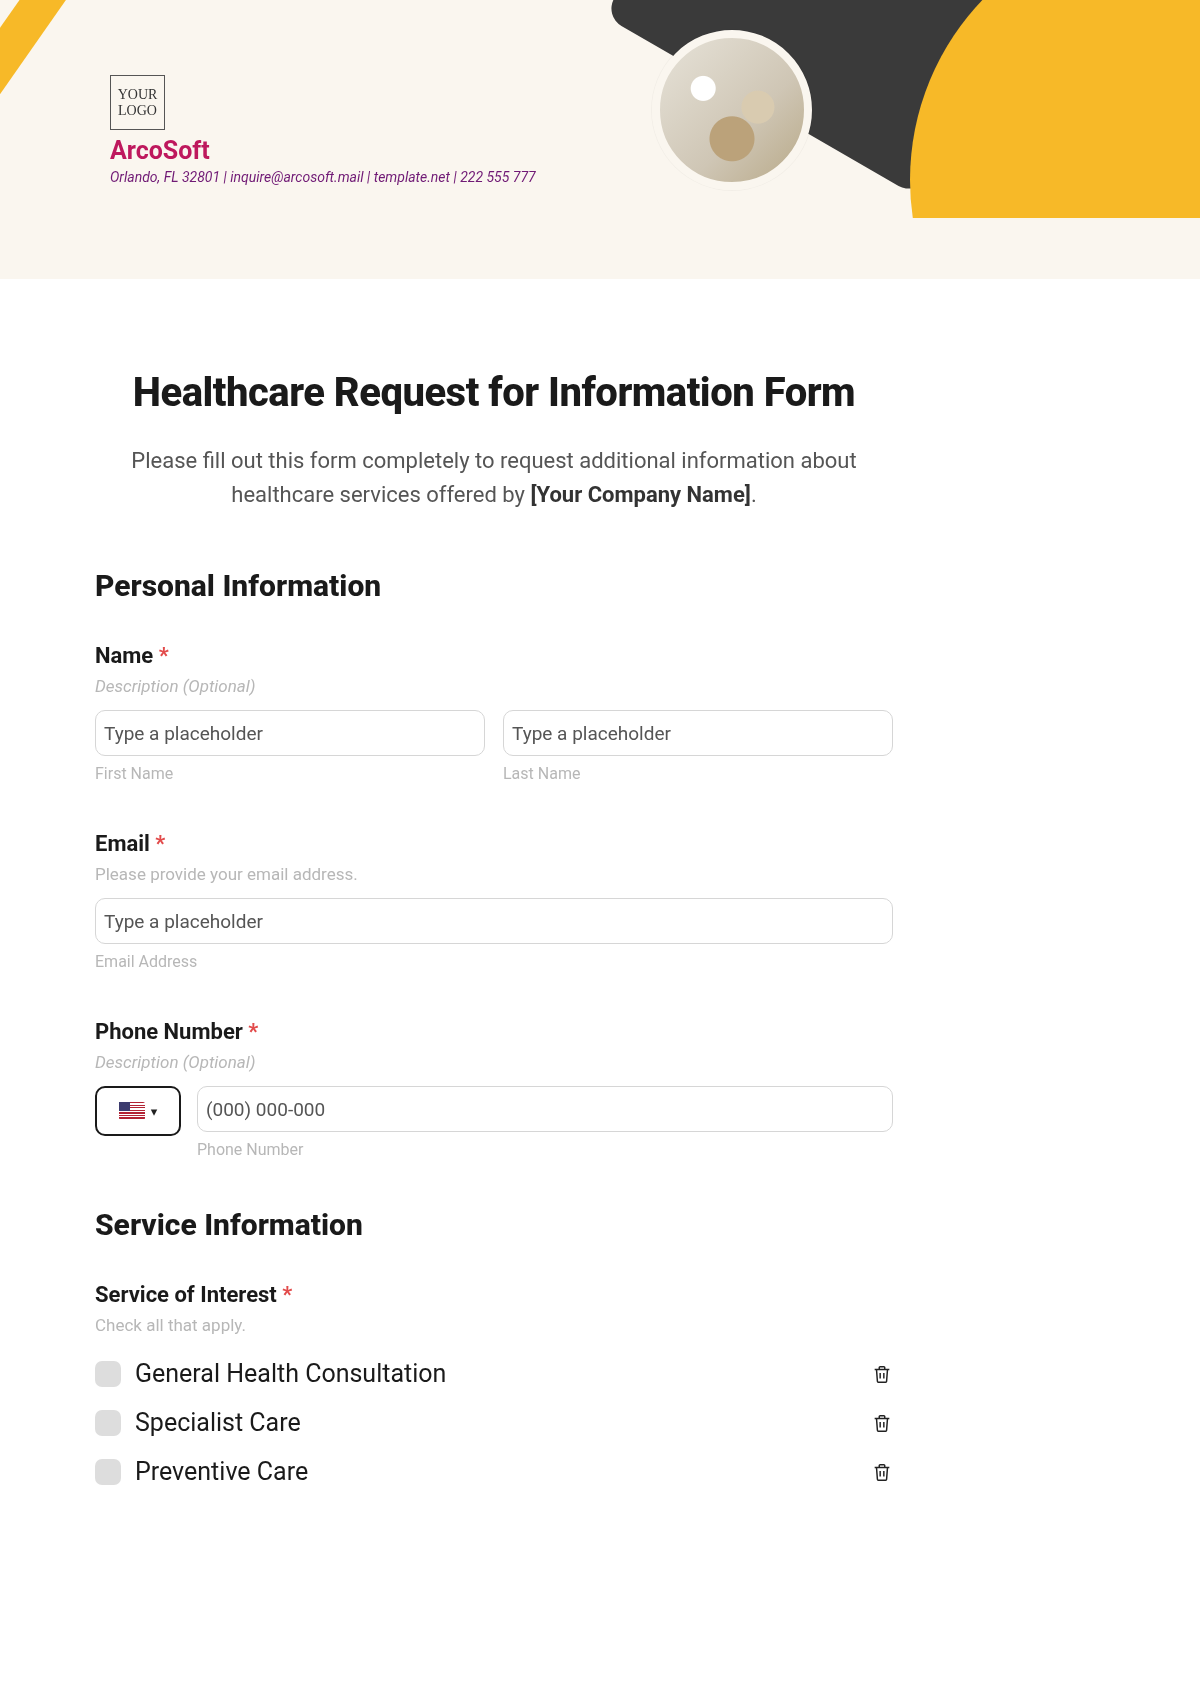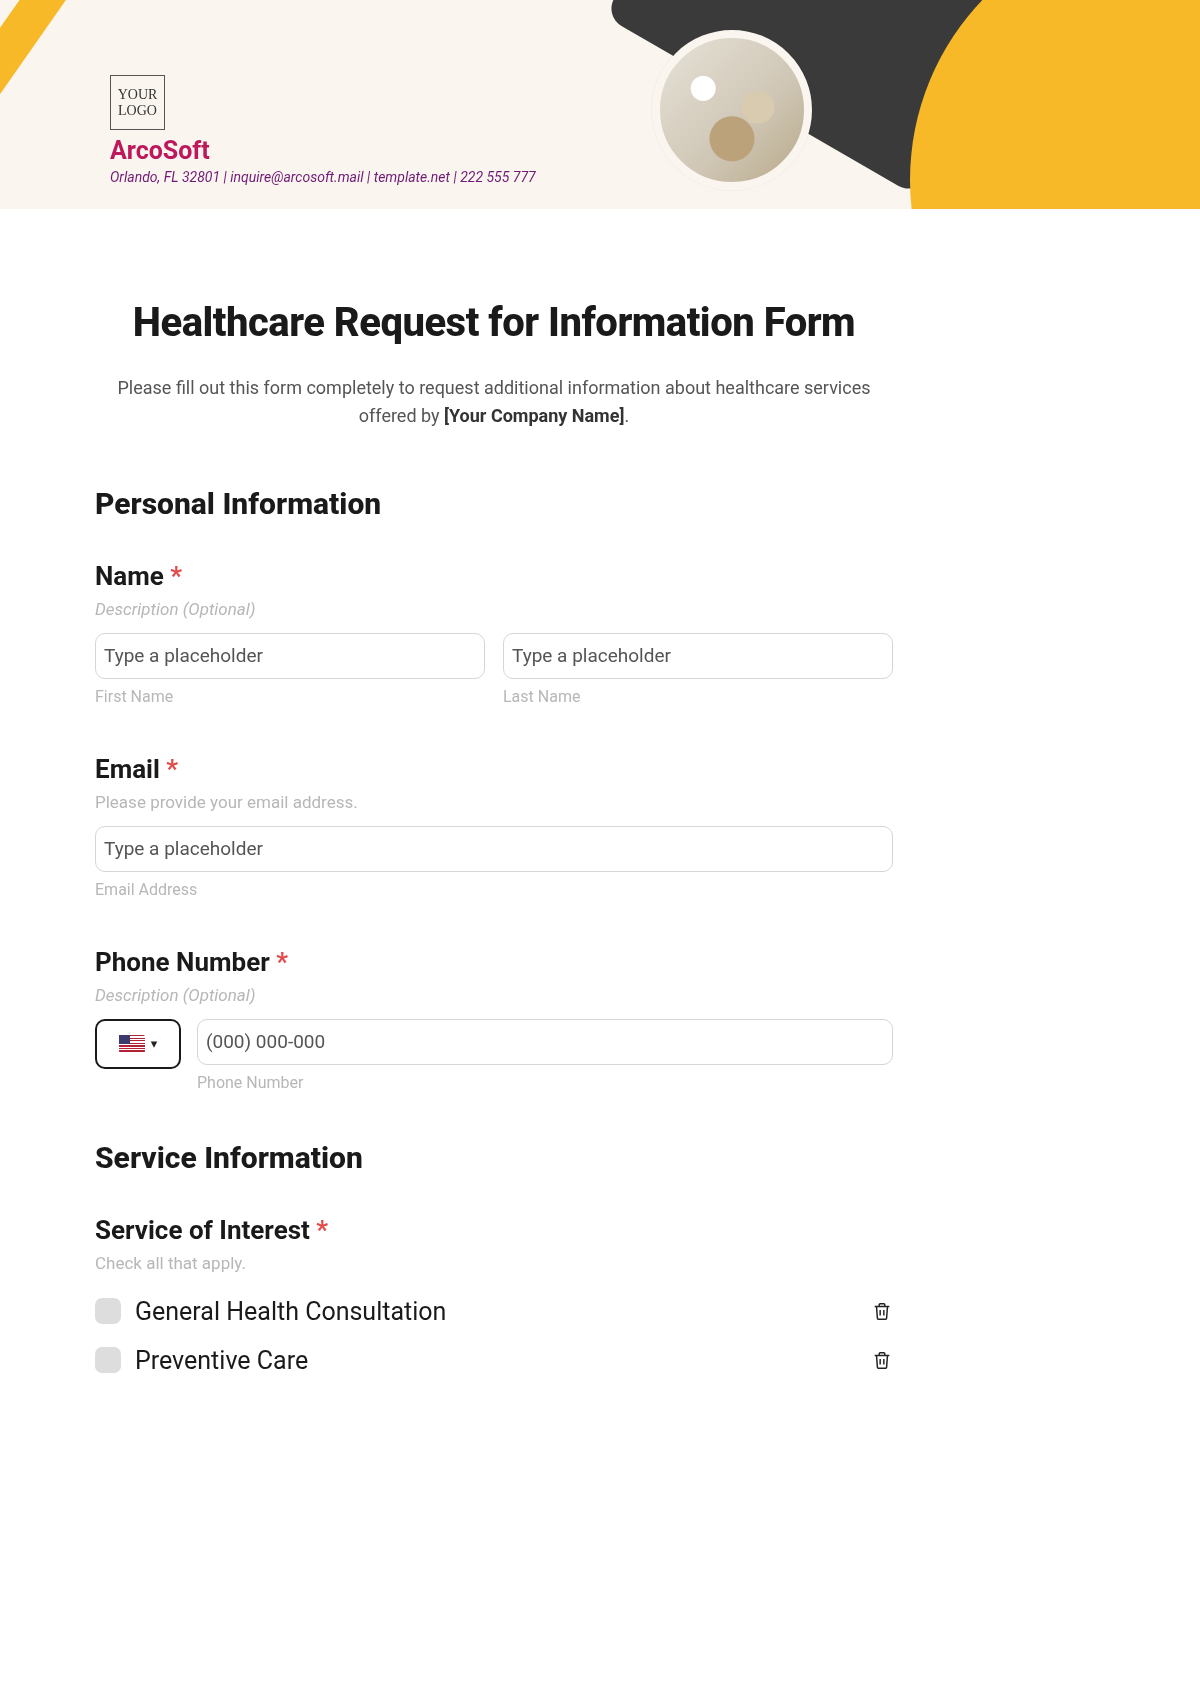--- a/index.html
+++ b/index.html
@@ -5,21 +5,21 @@
   * { box-sizing: border-box; margin: 0; padding: 0; }
   body {
     font-family: -apple-system, BlinkMacSystemFont, "Segoe UI", Roboto, Arial, sans-serif;
     background: #fff;
     width: 1200px;
     color: #1a1a1a;
   }
   .banner {
     position: relative;
     width: 1200px;
-    height: 209px;
+    height: 279px;
     background: #faf6ef;
     overflow: hidden;
   }
   
   .banner .stripes {
     position: absolute;
     left: 0; top: 0;
     width: 340px; height: 218px;
     overflow: hidden;
   }
@@ -118,35 +118,35 @@
   }
   h1.title {
     text-align: center;
     font-size: 40px;
     font-weight: 800;
     letter-spacing: -0.5px;
     margin-bottom: 28px;
   }
   .subtitle {
     text-align: center;
-    font-size: 18px;
+    font-size: 22px;
     color: #555;
     line-height: 1.55;
     margin-bottom: 56px;
   }
   .subtitle b { font-weight: 700; color: #333; }
 
   h2.section {
     font-size: 30px;
     font-weight: 800;
     margin-bottom: 40px;
   }
   .field-block { margin-bottom: 48px; }
   .field-label {
-    font-size: 26px;
+    font-size: 22px;
     font-weight: 700;
     margin-bottom: 8px;
   }
   .req { color: #e24b4b; font-weight: 700; }
   .field-desc {
     font-size: 17px;
     color: #b7b7b7;
     font-style: italic;
     margin-bottom: 14px;
   }
@@ -317,20 +317,29 @@
         <div class="checkbox"></div>
         <div class="check-label">General Health Consultation</div>
         <div class="trash">
           <svg viewBox="0 0 24 24">
               <path d="M4 7h16M9 7V5a1 1 0 011-1h4a1 1 0 011 1v2M6 7l1 13a1 1 0 001 1h8a1 1 0 001-1l1-13M10 11v6M14 11v6"></path>
             </svg>
         </div>
       </div>
       <div class="check-item">
         <div class="checkbox"></div>
+        <div class="check-label">Specialist Care</div>
+        <div class="trash">
+          <svg viewBox="0 0 24 24">
+              <path d="M4 7h16M9 7V5a1 1 0 011-1h4a1 1 0 011 1v2M6 7l1 13a1 1 0 001 1h8a1 1 0 001-1l1-13M10 11v6M14 11v6"></path>
+            </svg>
+        </div>
+      </div>
+      <div class="check-item">
+        <div class="checkbox"></div>
         <div class="check-label">Preventive Care</div>
         <div class="trash">
           <svg viewBox="0 0 24 24">
               <path d="M4 7h16M9 7V5a1 1 0 011-1h4a1 1 0 011 1v2M6 7l1 13a1 1 0 001 1h8a1 1 0 001-1l1-13M10 11v6M14 11v6"></path>
             </svg>
         </div>
       </div>
     </div>
   </div>
 </div>

